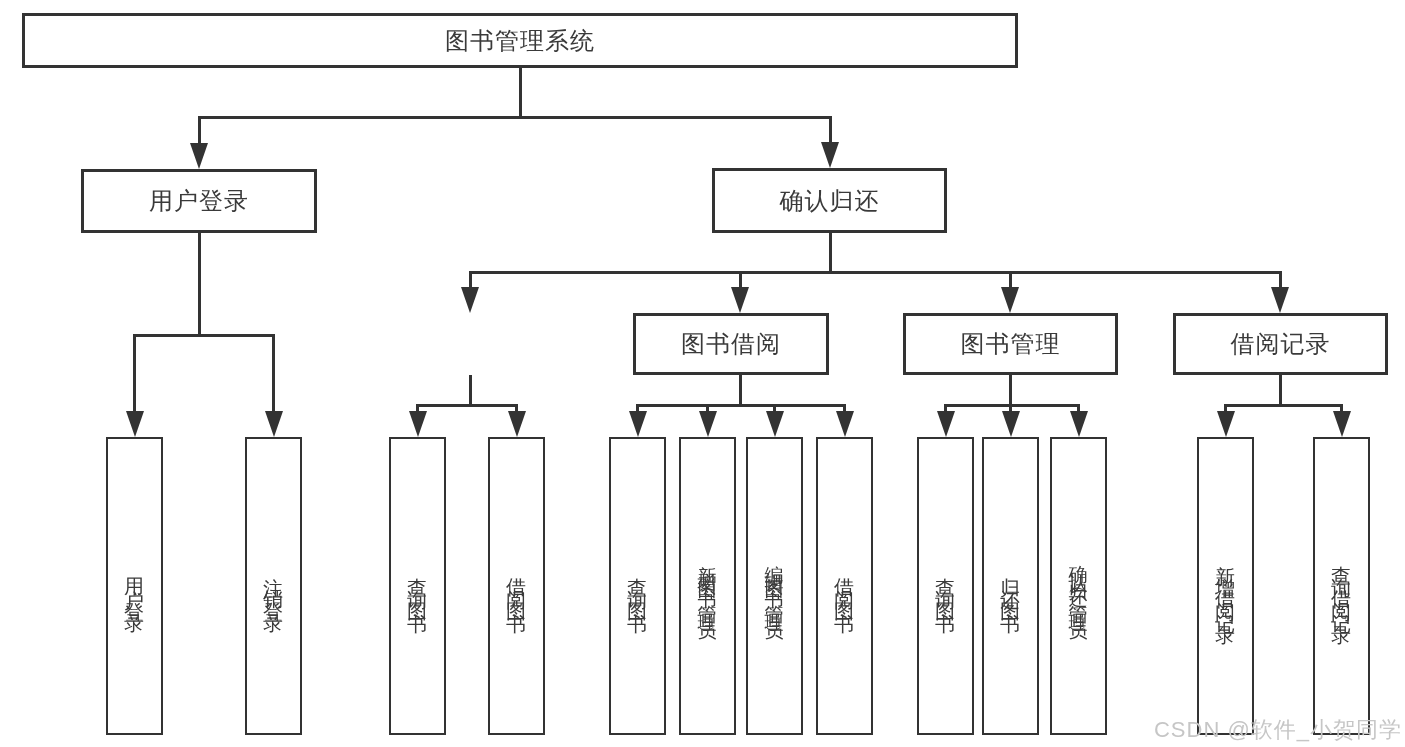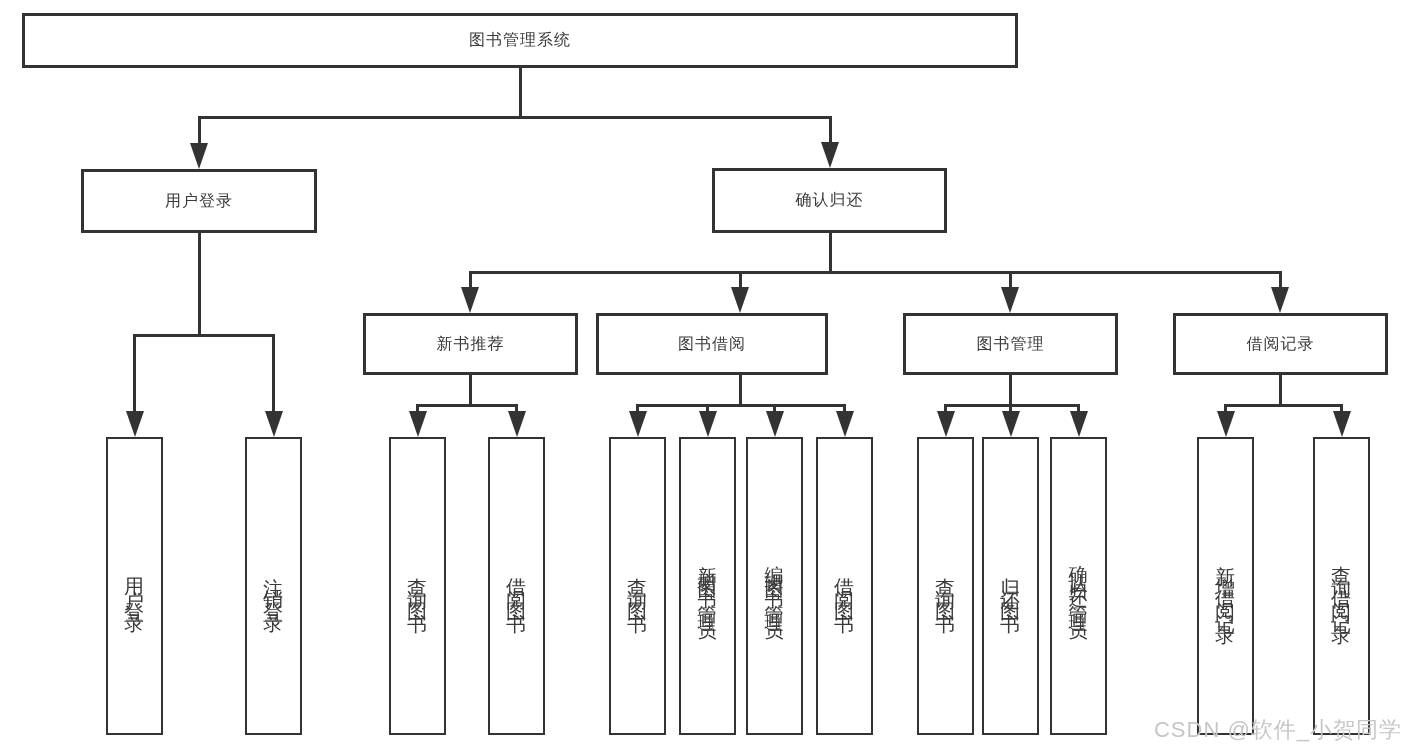--- a/index.html
+++ b/index.html
@@ -5,21 +5,21 @@
   html,body{margin:0;padding:0;background:#ffffff;}
   #stage{
     position:relative;width:1405px;height:747px;background:#ffffff;
     font-family:"Liberation Sans",sans-serif;overflow:hidden;
   }
   .node{
     position:absolute;background:#ffffff;border:3px solid #333333;
     box-sizing:border-box;display:flex;align-items:center;justify-content:center;
     color:#3a3a3a;z-index:2;
   }
-  .hnode{font-size:16px;letter-spacing:1px;}
+  .hnode{font-size:24px;letter-spacing:1px;}
   .leaf{border-width:2px;top:437px;width:57px;height:298px;}
   .leaf span{
     writing-mode:vertical-rl;text-orientation:mixed;
     font-size:20px;line-height:1;letter-spacing:12px;
   }
   .leaf.tight span{letter-spacing:8px;font-size:19px;}
   .cline{position:absolute;background:#333333;z-index:1;}
   .arrow{
     position:absolute;width:0;height:0;z-index:1;
     border-left:9px solid transparent;border-right:9px solid transparent;
@@ -39,24 +39,21 @@
     <span>图书管理系统</span>
   </div>
 
   <div class="node hnode" style="left:81px;top:169px;width:236px;height:64px">
     <span>用户登录</span>
   </div>
   <div class="node hnode" style="left:712px;top:168px;width:235px;height:65px">
     <span>确认归还</span>
   </div>
 
-  <div class="node hnode" style="left:363px;top:313px;width:215px;height:62px">
-    <span>新书推荐</span>
-  </div>
-  <div class="node hnode" style="left:596px;top:313px;width:232px;height:62px">
+  <div class="node hnode" style="left:633px;top:313px;width:196px;height:62px">
     <span>图书借阅</span>
   </div>
   <div class="node hnode" style="left:903px;top:313px;width:215px;height:62px">
     <span>图书管理</span>
   </div>
   <div class="node hnode" style="left:1173px;top:313px;width:215px;height:62px">
     <span>借阅记录</span>
   </div>
 
   <div class="node leaf" style="left:106px">

